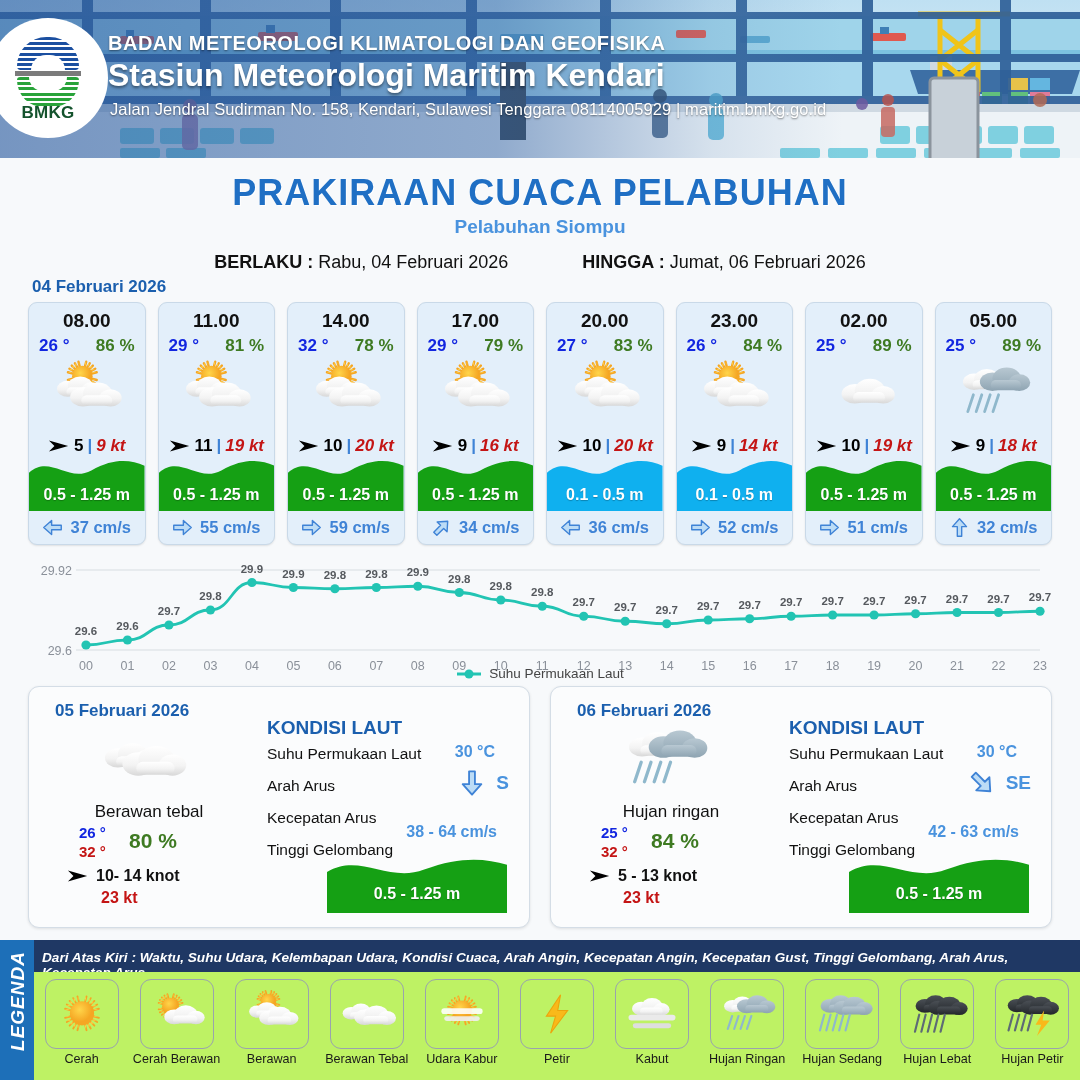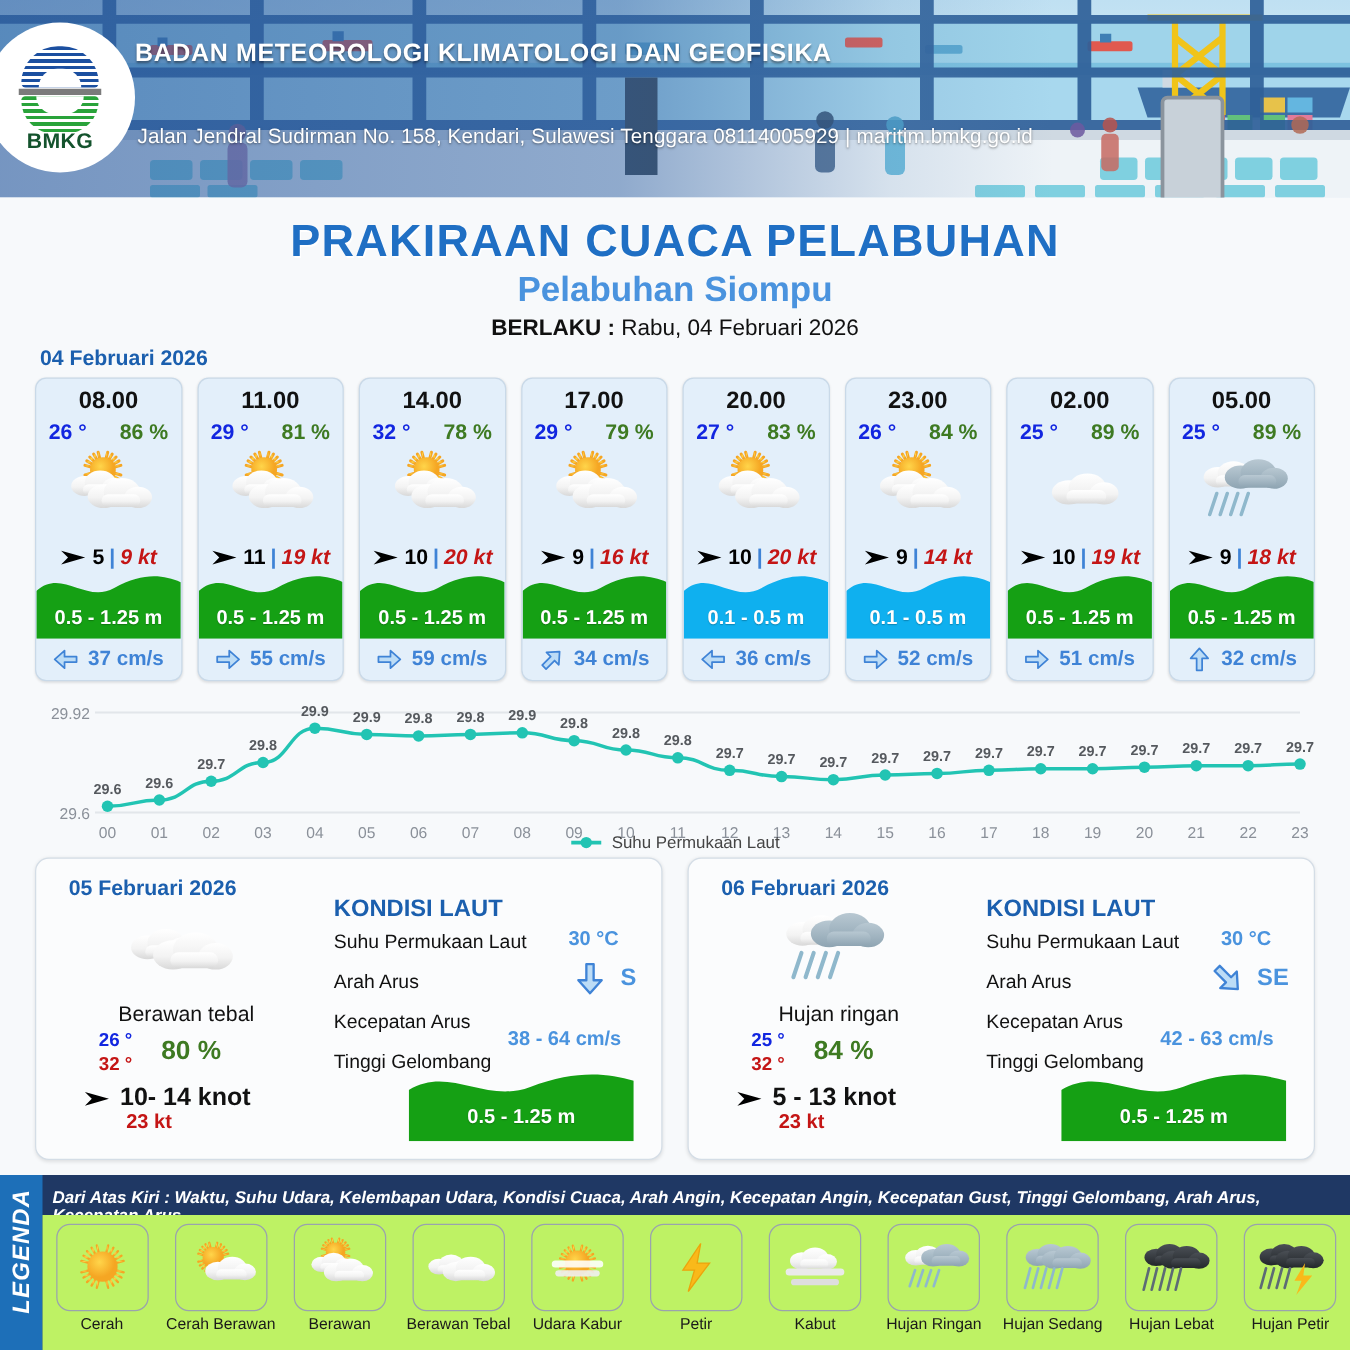--- a/index.html
+++ b/index.html
@@ -69,21 +69,21 @@
   }
 
   
   .title-main{
     position:absolute; top:172px; left:0; width:1080px; text-align:center;
     font-size:36px; font-weight:bold; color:#1f6fc4; letter-spacing:1px;
     text-shadow:1px 1px 0 rgba(255,255,255,.9);
   }
   .title-sub{
     position:absolute; top:216px; left:0; width:1080px; text-align:center;
-    font-size:28px; font-weight:bold; color:#4a93de;
+    font-size:19px; font-weight:bold; color:#4a93de;
   }
   .valid-row{
     position:absolute; top:252px; left:0; width:1080px;
     display:flex; justify-content:center; gap:74px;
     font-size:18px; color:#111;
   }
   .valid-row b{ font-weight:bold; }
   .date-label{
     position:absolute; top:277px; left:32px;
     font-size:17px; font-weight:bold; color:#1b5fae;
@@ -150,21 +150,21 @@
   }
   .dp-date{ position:absolute; top:14px; left:26px; font-size:17px; font-weight:bold; color:#1b5fae;text-align:center; }
   .dp-icon{ position:absolute; top:33px; left:58px; width:110px; height:78px;
     display:flex; align-items:center; justify-content:center; }
   .dp-cond{ position:absolute; top:115px; left:0; width:240px; text-align:center;
     font-size:17px; color:#111; }
   .dp-tmin{ position:absolute; top:137px; left:50px; font-size:15px; font-weight:bold; color:#1226e0; }
   .dp-tmax{ position:absolute; top:156px; left:50px; font-size:15px; font-weight:bold; color:#c41515; }
   .dp-hum { position:absolute; top:142px; left:100px; font-size:21px; font-weight:bold; color:#3e7a22; }
   .dp-wind{ position:absolute; top:180px; left:38px; display:flex; align-items:center; gap:7px;
-    font-size:20px; font-weight:bold; color:#111; }
+    font-size:16px; font-weight:bold; color:#111; }
   .dp-gust{ position:absolute; top:202px; left:72px; font-size:16px; font-weight:bold; color:#c41515; }
 
   .dp-kl{ position:absolute; top:30px; left:238px; font-size:19px; font-weight:bold; color:#1b5fae; }
   .dp-r{ position:absolute; left:238px; font-size:15.5px; color:#111; }
   .dp-r1{ top:58px; } .dp-r2{ top:90px; } .dp-r3{ top:122px; } .dp-r4{ top:154px; }
   .dp-sst{ position:absolute; top:56px; right:34px; font-size:16px; color:#4a93de; font-weight:bold; }
   .dp-dir{ position:absolute; top:82px; right:20px; display:flex; align-items:center; gap:10px;
     font-size:19px; font-weight:bold; color:#4a93de; }
   .dp-cur{ position:absolute; top:136px; right:32px; font-size:16px; font-weight:bold; color:#4a93de; }
   .dp-wave{ position:absolute; bottom:14px; right:22px; width:180px; height:62px; }
@@ -320,29 +320,34 @@
 
   <div class="hdr-logo">
     <div class="logo-inner">
       <div class="logo-dome"></div>
       <div class="logo-bar"></div>
       <div class="logo-green"></div>
       <div class="logo-text">BMKG</div>
     </div>
   </div>
   <div class="hdr-l1">BADAN METEOROLOGI KLIMATOLOGI DAN GEOFISIKA</div>
+  <div class="hdr-l2">Stasiun Meteorologi Maritim Kendari</div>
   <div class="hdr-l3">Jalan Jendral Sudirman No. 158, Kendari, Sulawesi Tenggara  08114005929 | maritim.bmkg.go.id</div>
 </div>
 
 <div class="title-main">PRAKIRAAN CUACA PELABUHAN</div>
 <div class="title-sub">Pelabuhan Siompu</div>
 <div class="valid-row">
   <div>
     <b>BERLAKU :</b>
     <span>Rabu, 04 Februari 2026</span>
+  </div>
+  <div>
+    <b>HINGGA :</b>
+    <span>Jumat, 06 Februari 2026</span>
   </div>
 </div>
 <div class="date-label">04 Februari 2026</div>
 
 <div class="cards" id="cards">
     <div class="card">
     <div class="c-time">08.00</div>
     <div class="c-temp">26 °</div>
     <div class="c-hum">86 %</div>
     <div class="c-icon">

